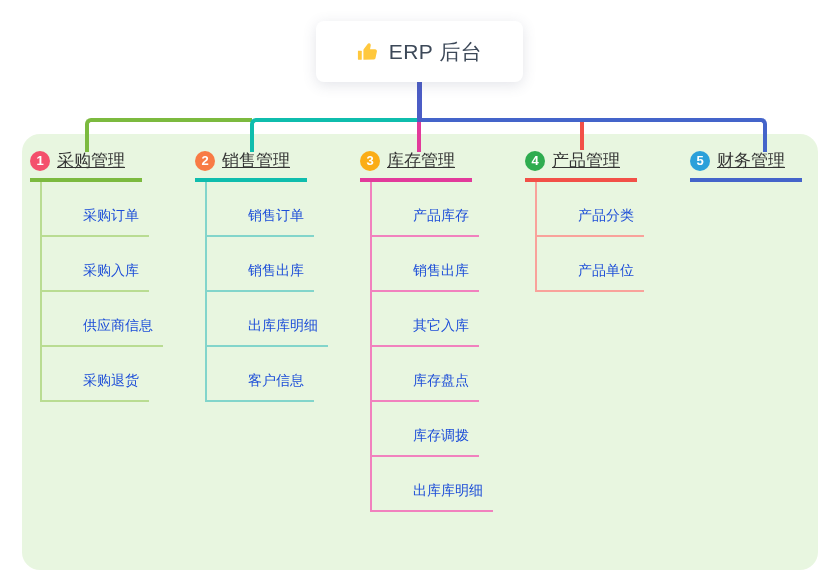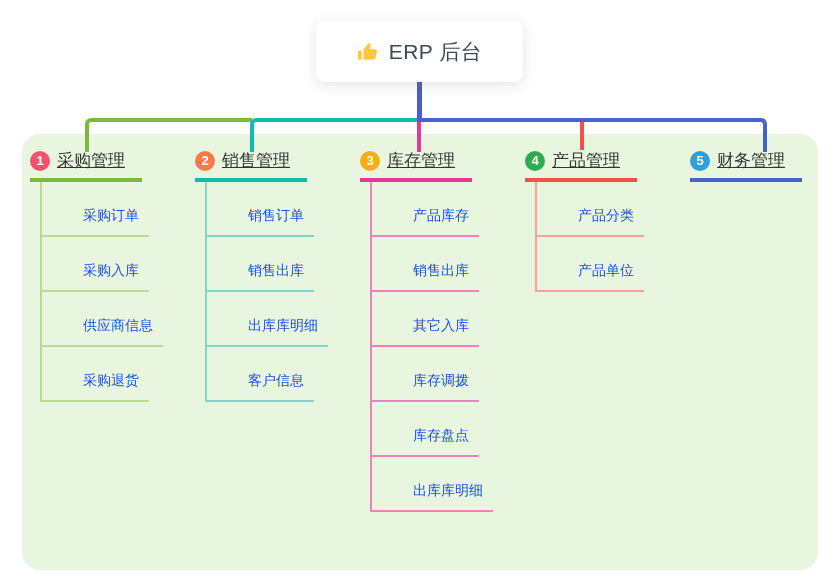--- a/index.html
+++ b/index.html
@@ -123,24 +123,24 @@
       <div class="child">
           <span>产品库存</span>
         </div>
       <div class="child">
           <span>销售出库</span>
         </div>
       <div class="child">
           <span>其它入库</span>
         </div>
       <div class="child">
-          <span>库存调拨</span>
+          <span>库存盘点</span>
         </div>
       <div class="child">
-          <span>库存盘点</span>
+          <span>库存调拨</span>
         </div>
       <div class="child">
           <span>出库库明细</span>
         </div>
     </div>
   </div>
 
   <div class="branch b4" style="--accent: #F25048; --light: #F9A29B; --badge: #2FAC50;">
     <div class="branch-title">
       <span class="badge">4</span>

